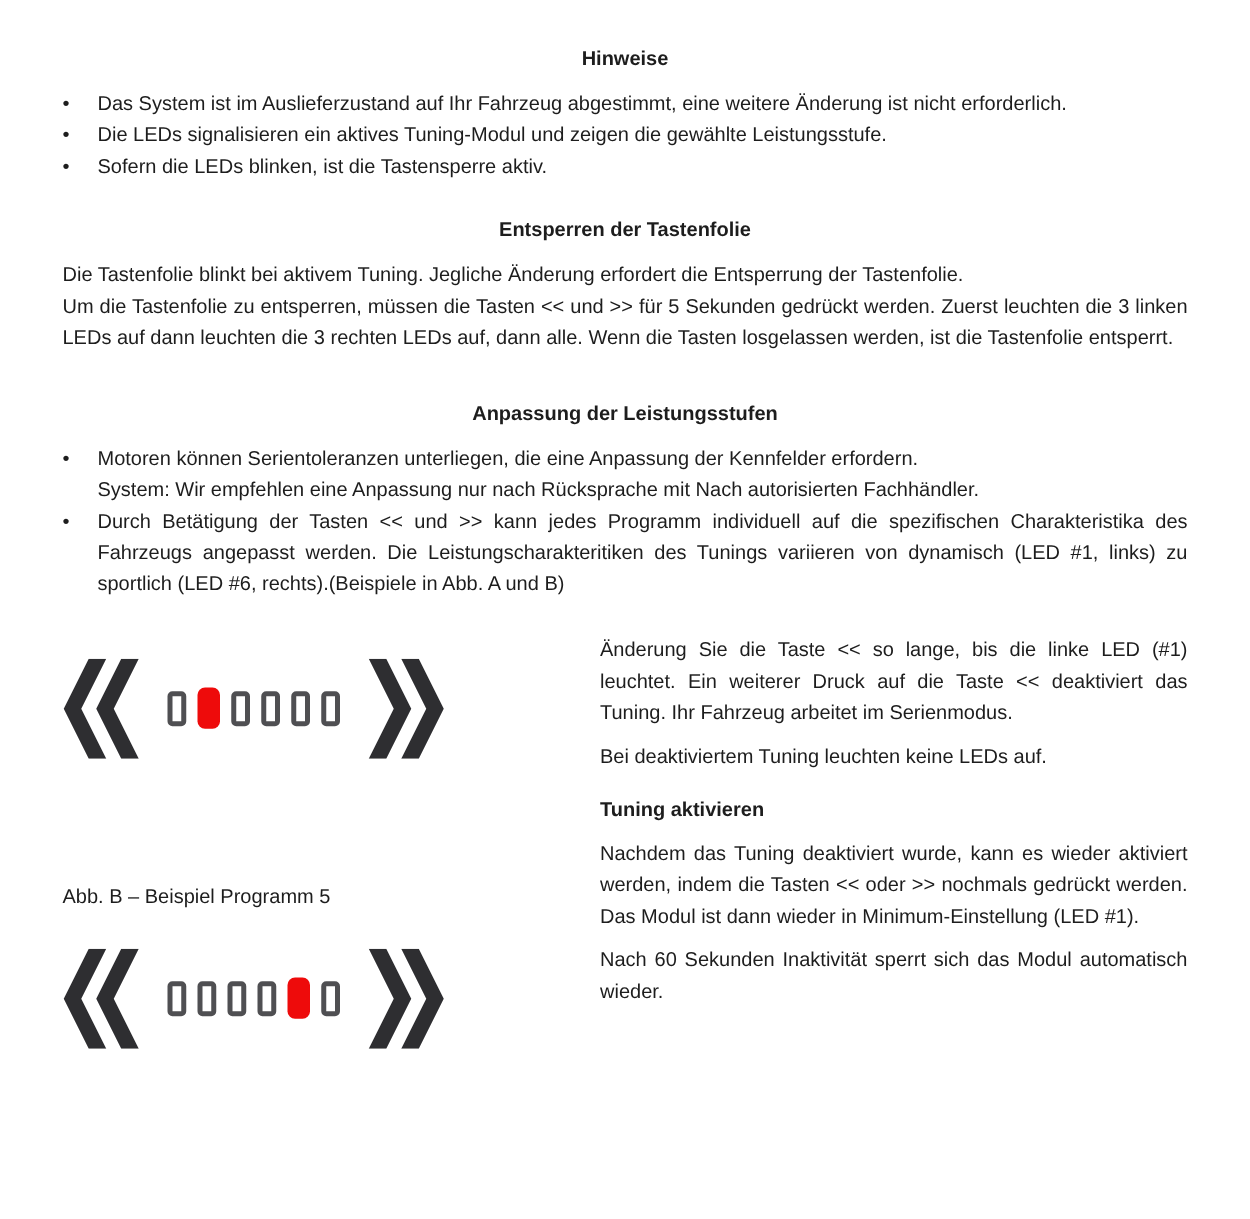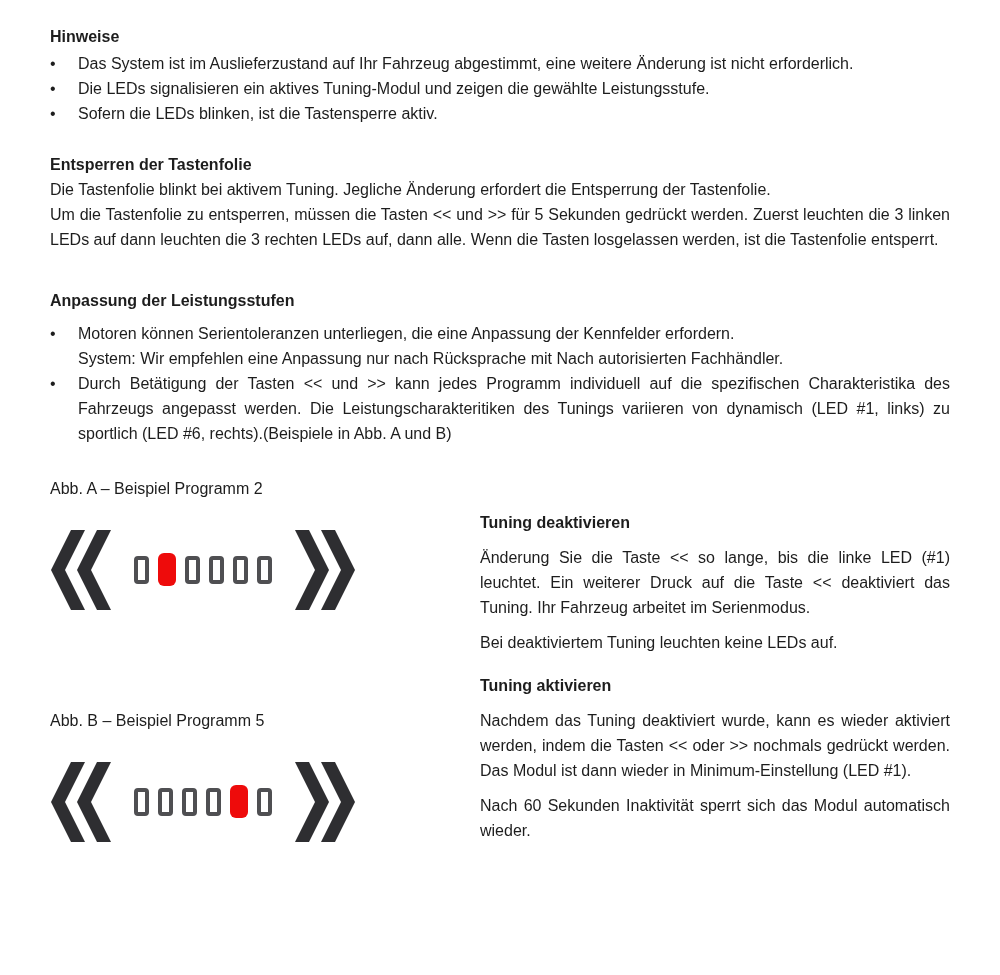--- a/index.html
+++ b/index.html
@@ -4,21 +4,21 @@
 <style>
   html, body { margin:0; padding:0; background:#ffffff; }
   body {
     width:1000px; height:975px; overflow:hidden;
     font-family:"Liberation Sans", sans-serif;
     font-size:16px; line-height:25px;
     color:var(--text, #1d1d1d);
   }
   .page { padding:24px 50px 0 50px; }
   b { font-weight:400; }
-  .sec-title { font-weight:700; margin:0; }
+  .sec-title { font-weight:700; margin:11px;text-align:center; }
   .just { text-align:justify; }
   .bullets { margin-top:2px; }
   .bullet { display:flex; }
   .bullet + .bullet { margin-top:0; }
   .bm { width:28px; flex:none; }
   .bt { flex:1; }
   .mt12 { margin-top:12px; }
   .title-entsperren { margin-top:26px; }
   .para-entsperren1 { }
   .title-anpassung { margin-top:36px; }
@@ -84,21 +84,20 @@
     </div>
     <div class="bullet mt12">
       <span class="bm">•</span>
       <span class="bt just"><span>Durch Betätigung der </span><b>Tasten &lt;&lt; und &gt;&gt;</b><span> kann jedes Programm individuell auf die spezifischen Charakteristika des Fahrzeugs angepasst werden. Die Leistungscharakteritiken des Tunings variieren von dynamisch (LED #1, links) zu sportlich (LED #6, rechts).(Beispiele in Abb. A und B)</span></span>
     </div>
   </div>
 
   <div class="band">
 
     <div class="left-col">
-      <div class="cap-a">Abb. A – Beispiel Programm 2</div>
       <div class="ledfig">
         <svg class="chev" width="62" height="80" viewBox="0 0 60 80" aria-hidden="true">
           <polygon points="20,0 34,0 14,40 34,80 20,80 0,40"></polygon>
           <polygon points="46,0 60,0 40,40 60,80 46,80 26,40"></polygon>
         </svg>
         <div class="leds">
             <span class="led"></span>
             <span class="led active"></span>
             <span class="led"></span>
             <span class="led"></span>
@@ -126,21 +125,20 @@
             <span class="led"></span>
           </div>
         <svg class="chev" width="62" height="80" viewBox="0 0 60 80" aria-hidden="true">
           <polygon points="40,0 26,0 46,40 26,80 40,80 60,40"></polygon>
           <polygon points="14,0 0,0 20,40 0,80 14,80 34,40"></polygon>
         </svg>
       </div>
     </div>
 
     <div class="right-col">
-      <div class="rc-title1">Tuning deaktivieren</div>
       <div class="rc-para"><span>Änderung Sie die </span><b>Taste &lt;&lt;</b><span> so lange, bis die linke LED (#1) leuchtet. Ein weiterer Druck auf die </span><b>Taste &lt;&lt;</b><span> deaktiviert das Tuning. Ihr Fahrzeug arbeitet im Serienmodus.</span></div>
       <div class="rc-para">Bei deaktiviertem Tuning leuchten keine LEDs auf.</div>
 
       <div class="rc-title2">Tuning aktivieren</div>
       <div class="rc-para"><span>Nachdem das Tuning deaktiviert wurde, kann es wieder aktiviert werden, indem die </span><b>Tasten &lt;&lt; oder &gt;&gt;</b><span> nochmals gedrückt werden. Das Modul ist dann wieder in Minimum-Einstellung (LED #1).</span></div>
       <div class="rc-para">Nach 60 Sekunden Inaktivität sperrt sich das Modul automatisch wieder.</div>
     </div>
 
   </div>
 </div>

